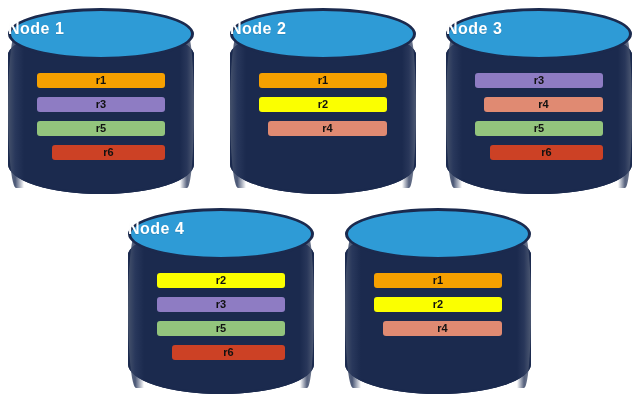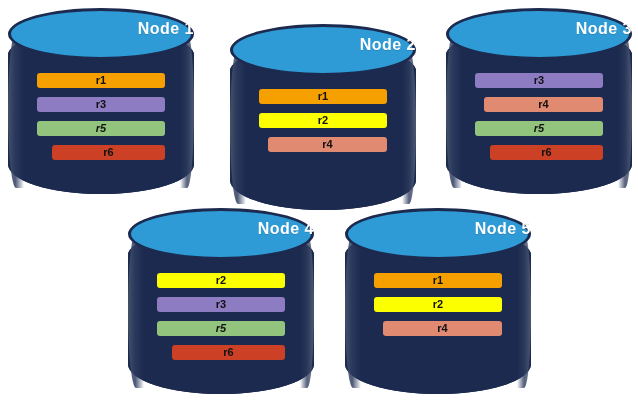--- a/index.html
+++ b/index.html
@@ -67,21 +67,21 @@
     background: #2e9bd6;
     border: 3px solid #1b2a4e;
     border-radius: 50%;
     box-sizing: border-box;
   }
   .node-title {
     position: absolute;
     left: 0;
     top: 12px;
     width: 186px;
-    text-align: right;
+    text-align: left;
     color: #ffffff;
     font-size: 16px;
     font-weight: bold;
     letter-spacing: .5px;
     z-index: 4;
     text-shadow: 0 1px 0 rgba(0,0,0,.12);
     pointer-events: none;
   }
 
   
@@ -101,41 +101,41 @@
     font-size: 11px;
     font-weight: bold;
     color: #111111;
   }
   .bar:last-child { margin-bottom: 0; }
 
   .r-r1 { background: #f6a000; }
   .r-r2 { background: #fbff00; }
   .r-r3 { background: #8e7cc3; }
   .r-r4 { background: #e08a72; margin-left: 9px; }
-  .r-r5 { background: #93c47d; font-style: italic; }
+  .r-r5 { background: #93c47d; }
   .r-r6 { background: #cc4125; margin-left: 15px; }
 </style>
 </head>
 <body>
 
 <div id="canvas">
     <div class="node" style="left: 8px; top: 8px;">
       <div class="node-body"></div>
       <div class="node-shade-l"></div>
       <div class="node-shade-r"></div>
       <div class="node-top"></div>
       <div class="node-title">Node  1</div>
       <div class="bars">
         <div class="bar r-r1" style="background: rgb(246, 160, 0);">r1</div>
         <div class="bar r-r3" style="background: rgb(142, 124, 195);">r3</div>
         <div class="bar r-r5" style="background: rgb(147, 196, 125);">r5</div>
         <div class="bar r-r6" style="background: rgb(204, 65, 37);">r6</div>
       </div>
     </div>
-    <div class="node" style="left: 230px; top: 24px;">
+    <div class="node" style="left: 230px; top: 8px;">
       <div class="node-body"></div>
       <div class="node-shade-l"></div>
       <div class="node-shade-r"></div>
       <div class="node-top"></div>
       <div class="node-title">Node  2</div>
       <div class="bars">
         <div class="bar r-r1" style="background: rgb(246, 160, 0);">r1</div>
         <div class="bar r-r2" style="background: rgb(251, 255, 0);">r2</div>
         <div class="bar r-r4" style="background: rgb(224, 138, 114);">r4</div>
       </div>
@@ -164,20 +164,19 @@
         <div class="bar r-r3" style="background: rgb(142, 124, 195);">r3</div>
         <div class="bar r-r5" style="background: rgb(147, 196, 125);">r5</div>
         <div class="bar r-r6" style="background: rgb(204, 65, 37);">r6</div>
       </div>
     </div>
     <div class="node" style="left: 345px; top: 208px;">
       <div class="node-body"></div>
       <div class="node-shade-l"></div>
       <div class="node-shade-r"></div>
       <div class="node-top"></div>
-      <div class="node-title">Node  5</div>
       <div class="bars">
         <div class="bar r-r1" style="background: rgb(246, 160, 0);">r1</div>
         <div class="bar r-r2" style="background: rgb(251, 255, 0);">r2</div>
         <div class="bar r-r4" style="background: rgb(224, 138, 114);">r4</div>
       </div>
     </div>
   </div>
 
 </body></html>

